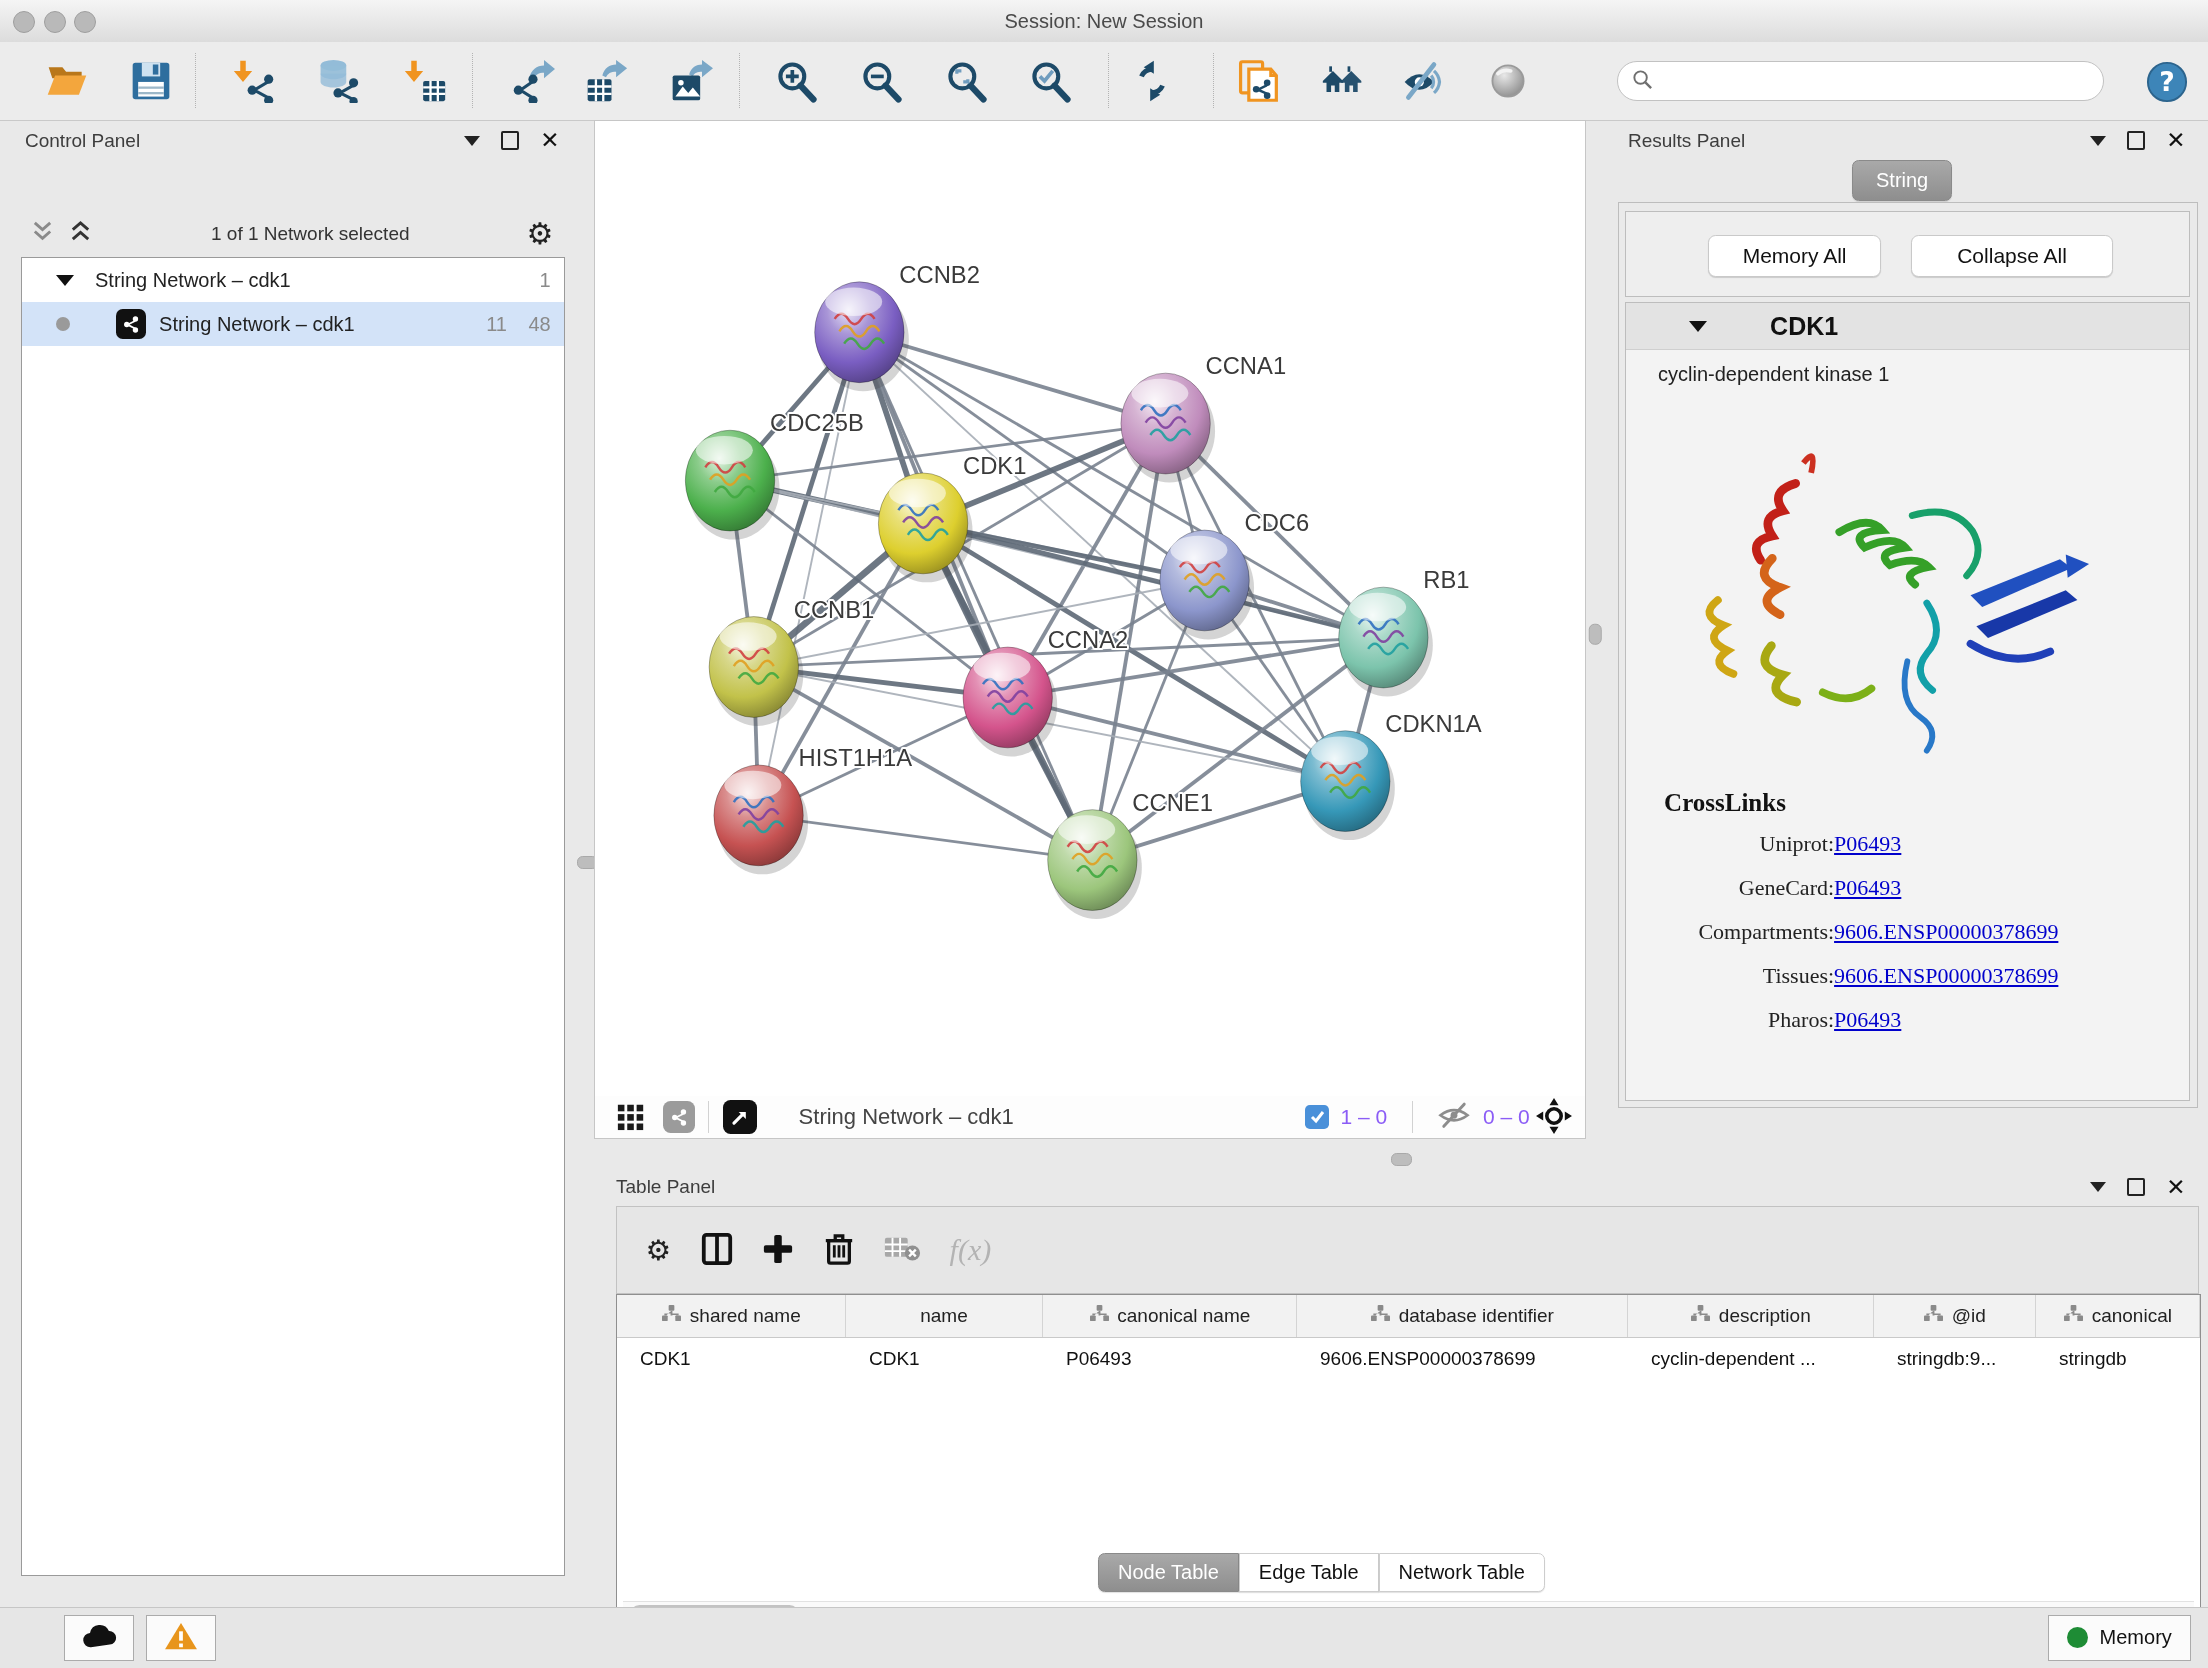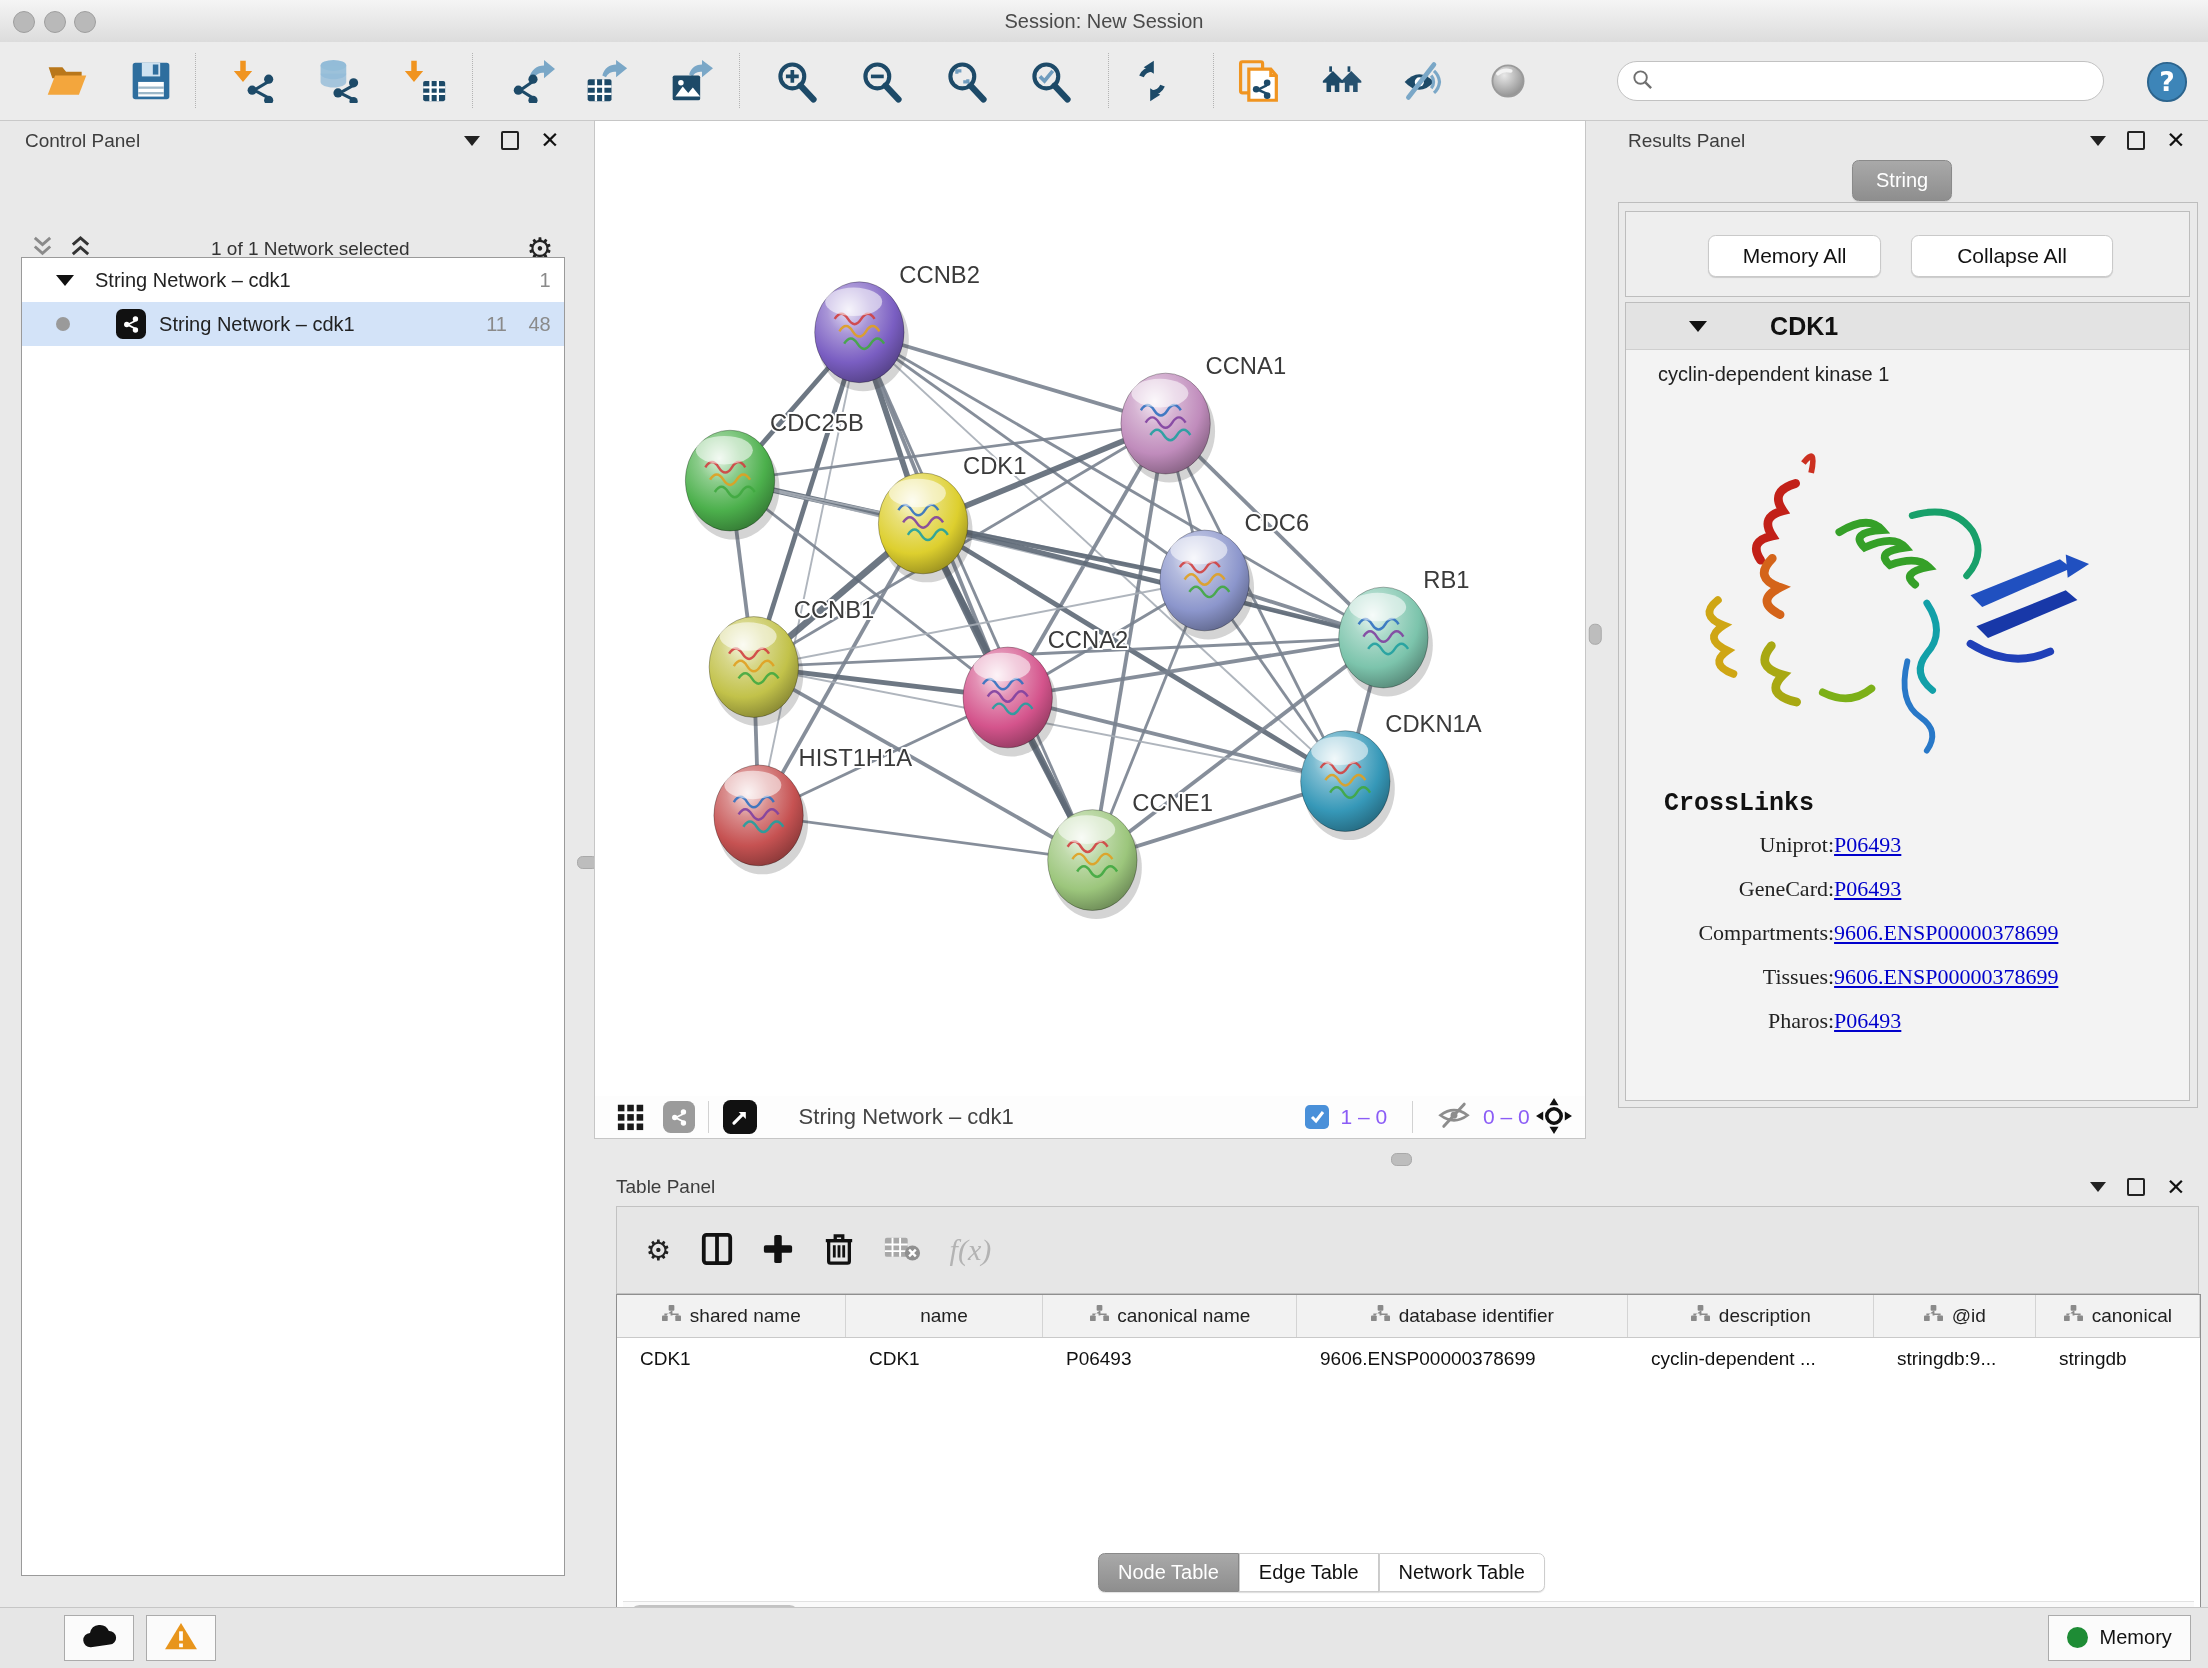--- a/index.html
+++ b/index.html
@@ -50,21 +50,21 @@
   .checkbox{width:24px;height:24px;border-radius:4.8px;background:#4a90d9;display:flex;
     align-items:center;justify-content:center;}
   .splitdot{width:19px;height:10.5px;border-radius:5.7px;background:#bdbdbd;border:1px solid #a9a9a9;}
   
   .rp-box{background:#eaeaea;border:1.4px solid #bdbdbd;}
   .rp-btn{background:#fff;border:1px solid #c9c9c9;border-radius:7.6px;font-size:21px;color:#111;
     display:flex;align-items:center;justify-content:center;box-shadow:0 1px 1px rgba(0,0,0,.15);}
   .entry-head{background:#e3e3e3;border-bottom:1px solid #cfcfcf;display:flex;align-items:center;}
   .entry-name{font-size:25px;font-weight:bold;color:#111;}
   .entry-desc{font-size:20px;color:#222;}
-  .xl-title{font-family:Liberation Mono, monospace;font-weight:bold;font-size:25px;color:#111;}
+  .xl-title{font-family:Liberation Serif, serif;font-weight:bold;font-size:25px;color:#111;}
   .xl-row{font-family:"Liberation Serif","DejaVu Serif",serif;font-size:22px;color:#222;
     display:flex;height:44px;align-items:center;}
   .xl-label{width:147px;}
   .xl-link{color:#0000cc;text-decoration:underline;}
   
   .tp-toolbar{background:#e6e6e6;border:1.4px solid #c2c2c2;display:flex;align-items:center;gap:28.5px;
     padding-left:28.5px;box-sizing:border-box;}
   .gear{font-size:28.5px;color:#222;line-height:28.5px;}
   .fx{font-family:"Liberation Serif","DejaVu Serif",serif;font-style:italic;font-size:30px;color:#b3b3b3;}
   .dtable{background:#fff;border:1.9px solid #8f8f8f;overflow:hidden;}
@@ -276,21 +276,21 @@
   </span>
 </div>
 
 <div class="abs" style="left:0;top:120px;width:582px;height:1488px;">
   <div class="abs panel-title" style="left:25px;top:9.5px;">Control Panel</div>
   <div class="abs panel-controls" style="left:464px;top:11.4px;">
     <span class="pc-min"></span>
     <span class="pc-float"></span>
     <span class="pc-close">✕</span>
   </div>
-  <div class="abs cp-subhead" style="left:28.5px;top:108px;width:525px;height:42px;">
+  <div class="abs cp-subhead" style="left:28.5px;top:93px;width:525px;height:42px;">
     <span>
       <svg width="27" height="25" viewBox="0 0 28 26">
           <path d="M6 4l8 7 8-7M6 13l8 7 8-7" stroke="#8a8a8a" stroke-width="3" fill="none"></path>
         </svg>
     </span>
     <span style="margin-left:11.4px">
       <svg width="27" height="25" viewBox="0 0 28 26">
           <path d="M6 11l8-7 8 7M6 21l8-7 8 7" stroke="#333" stroke-width="3" fill="none"></path>
         </svg>
     </span>

